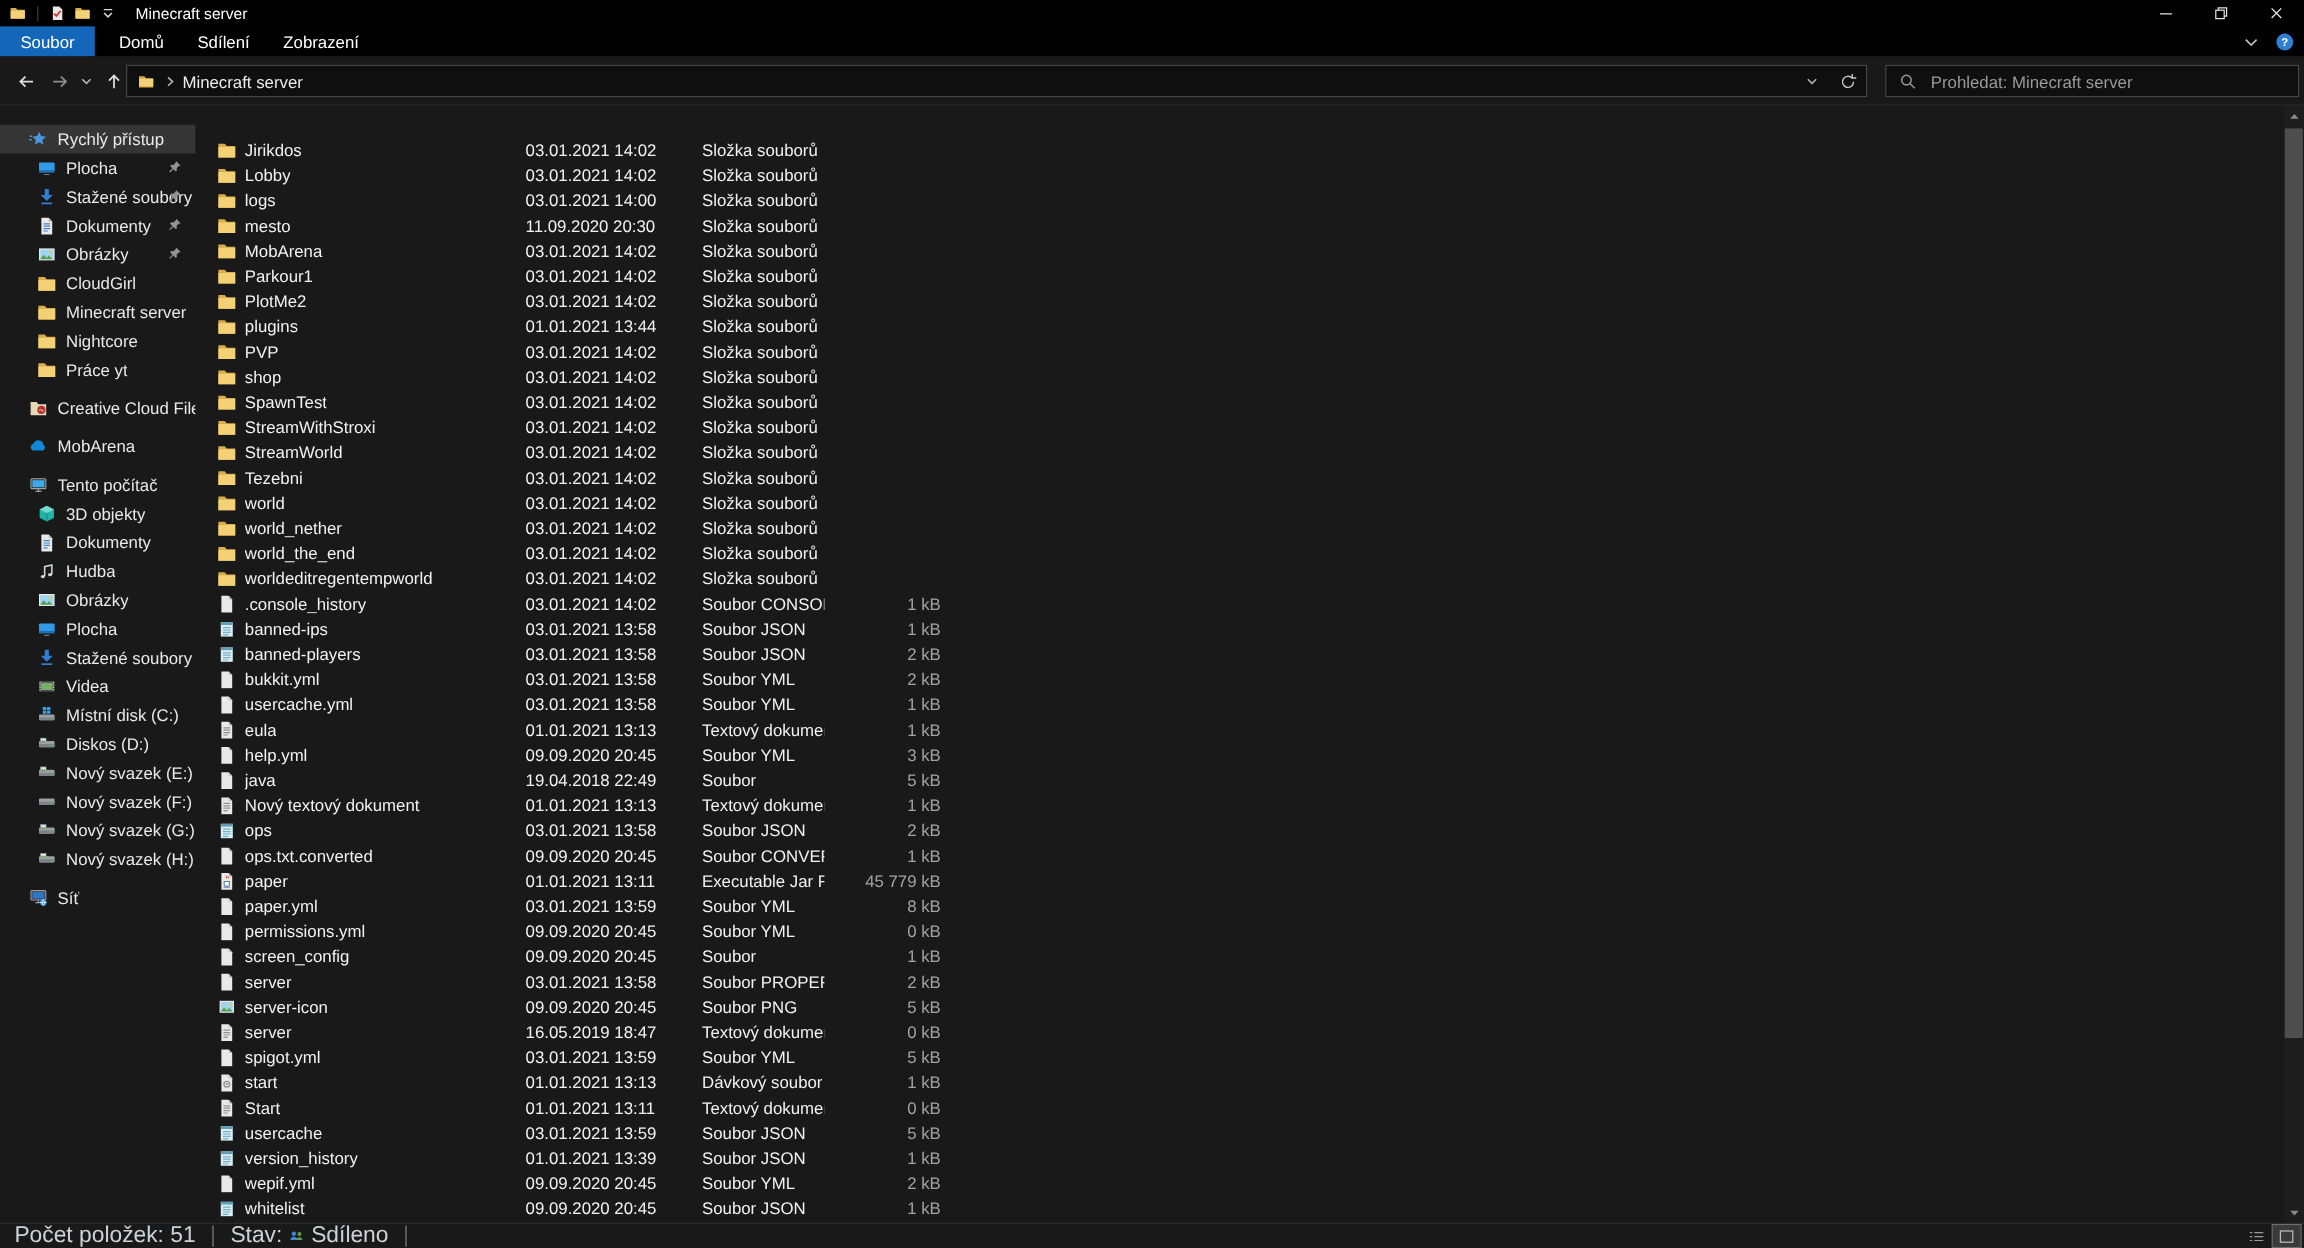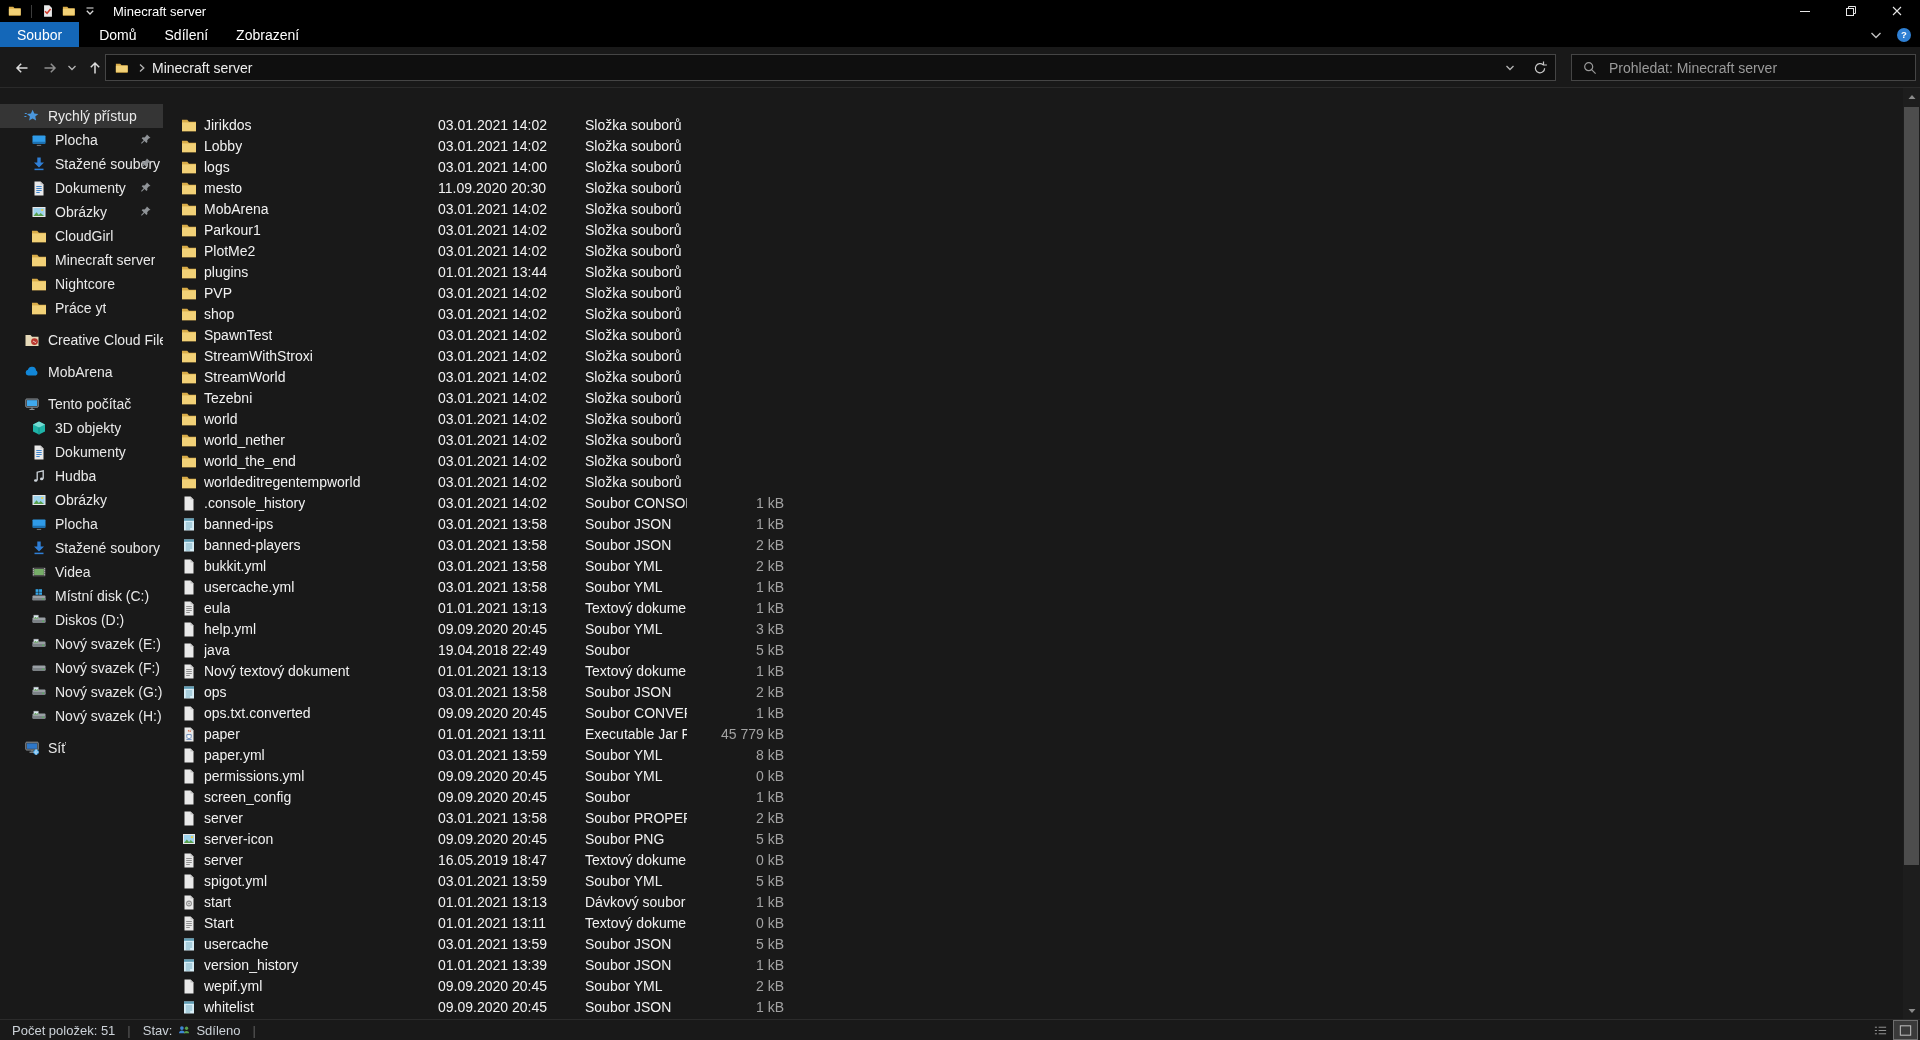--- a/index.html
+++ b/index.html
@@ -56,21 +56,21 @@
   .fname{left:41px;max-width:225px;overflow:hidden;color:#f2f2f2}
   .fdate{left:275px;color:#f2f2f2}
   .ftype{left:422px;max-width:102px;overflow:hidden;color:#f2f2f2}
   .fsize{left:544px;width:77px;text-align:right;color:#a3a3a3}
   
   .scrollbar{position:absolute;top:0;right:0;width:17px;bottom:0;background:#1d1d1d}
   .sb-arrow{position:absolute;left:0;width:17px;height:17px;display:flex;align-items:center;justify-content:center}
   .sb-up{top:0}.sb-down{bottom:0}
   .sb-thumb{position:absolute;left:1px;right:1px;top:19px;height:758px;background:#4d4d4d}
   
-  .statusbar{position:absolute;left:0;right:0;bottom:0;height:21px;background:#191919;border-top:1px solid #2b2b2b;box-sizing:border-box;display:flex;align-items:center;padding-left:12px;font-size:13px;color:#ccd2d8;gap:0}
+  .statusbar{position:absolute;left:0;right:0;bottom:0;height:21px;background:#191919;border-top:1px solid #2b2b2b;box-sizing:border-box;display:flex;align-items:center;padding-left:12px;font-size:19px;color:#ccd2d8;gap:0}
   .sb-sep{color:#5d5d5d;margin:0 12px}
   .sb-status{display:flex;align-items:center;gap:5px}
   .view-toggles{position:absolute;right:3px;top:1px;display:flex;gap:2px}
   .vt{width:23px;height:18px;display:flex;align-items:center;justify-content:center}
   .vt.active{background:#3a3a3a;outline:1px solid #6e6e6e}
 </style>
 </head>
 <body>
 
 <div class="titlebar">

